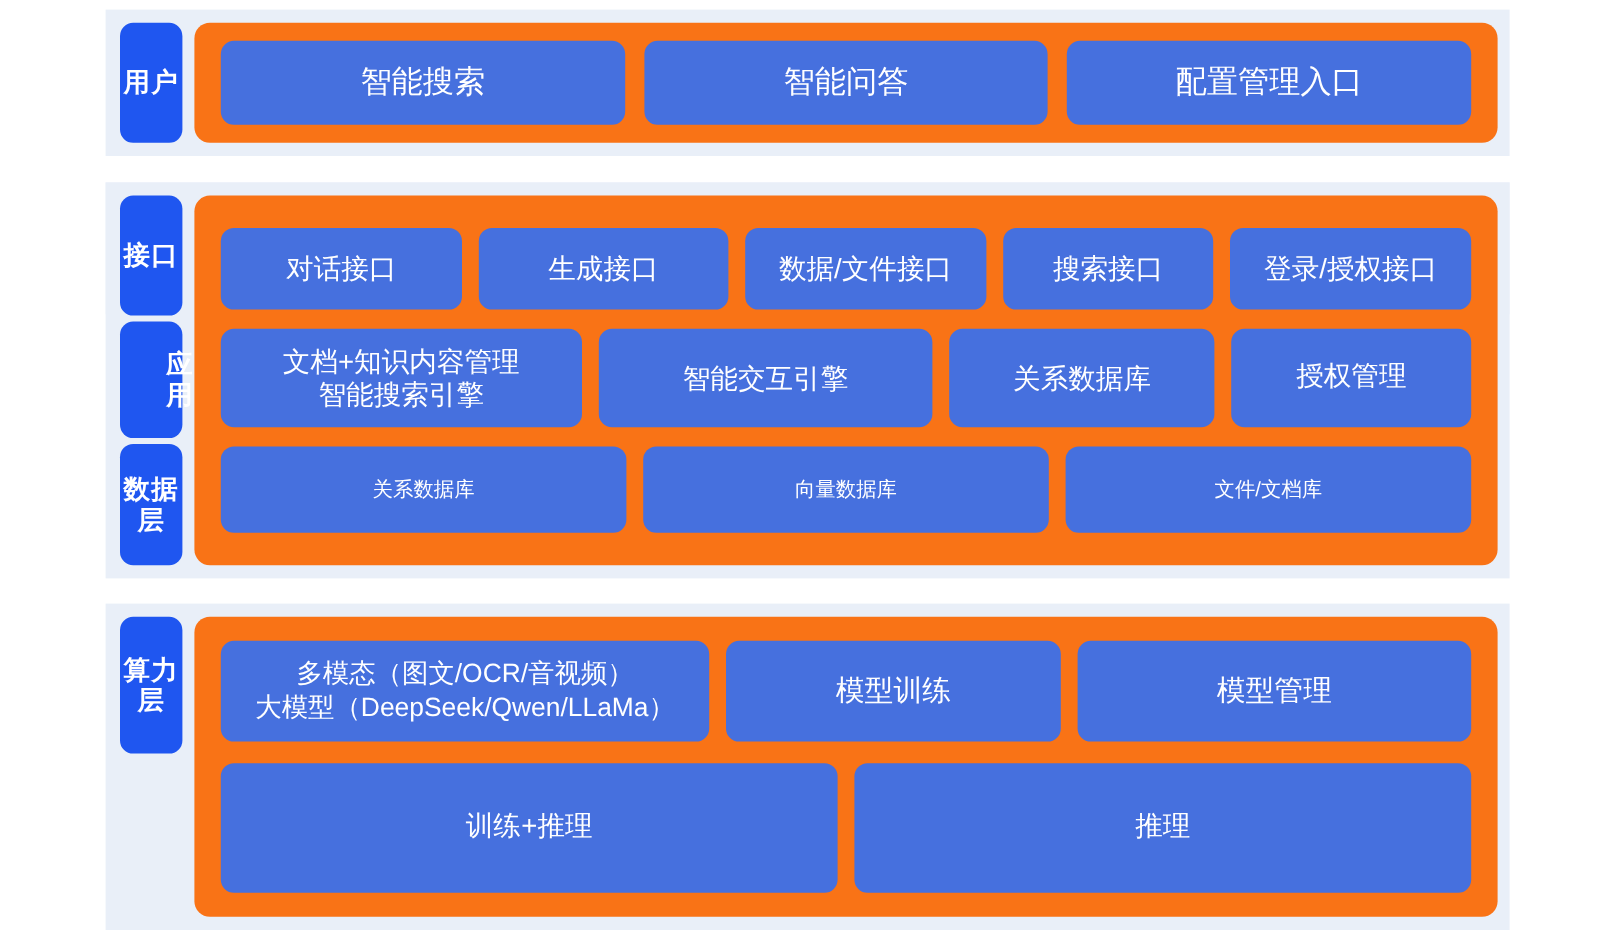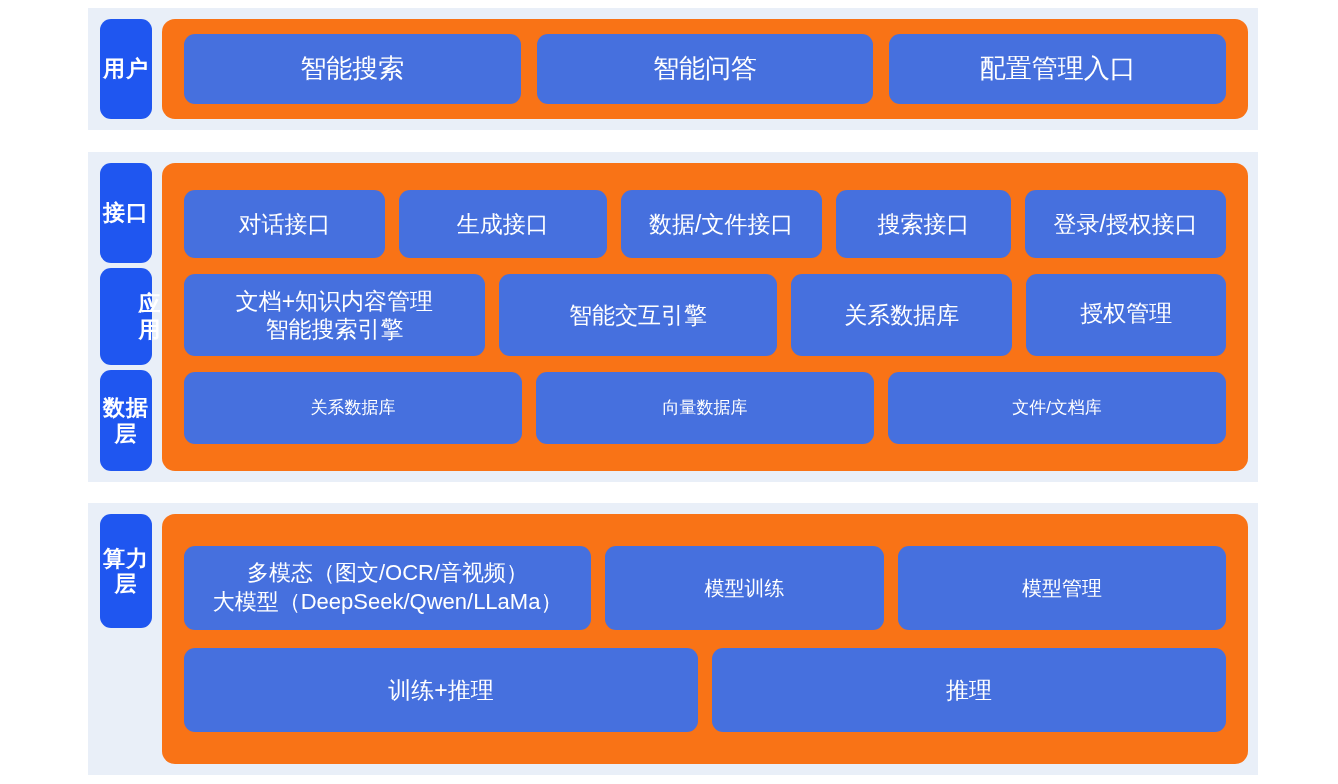--- a/index.html
+++ b/index.html
@@ -123,24 +123,24 @@
   
   .row-app { height: 82px; }
   .row-app .chip { font-size: 23px; }
 
   
   .row-data { height: 72px; }
   .row-data .chip { flex: 1 1 0; font-size: 17px; }
 
   
   .row-model { height: 84px; }
-  .row-model .chip { font-size: 20px; }
+  .row-model .chip { font-size: 24px; }
   .row-model .chip.multimodal { font-size: 22px; line-height: 1.3; }
 
-  .row-compute { height: 84px; }
+  .row-compute { height: 108px; font-family: Liberation Mono, monospace; }
   .row-compute .chip { flex: 1 1 0; font-size: 23px; }
 </style>
 </head>
 <body>
 
 <div class="canvas">
 
   <div class="band band-users">
     <div class="label-rail">
       <div class="rail-pill" style="height:100%;">用户</div>

